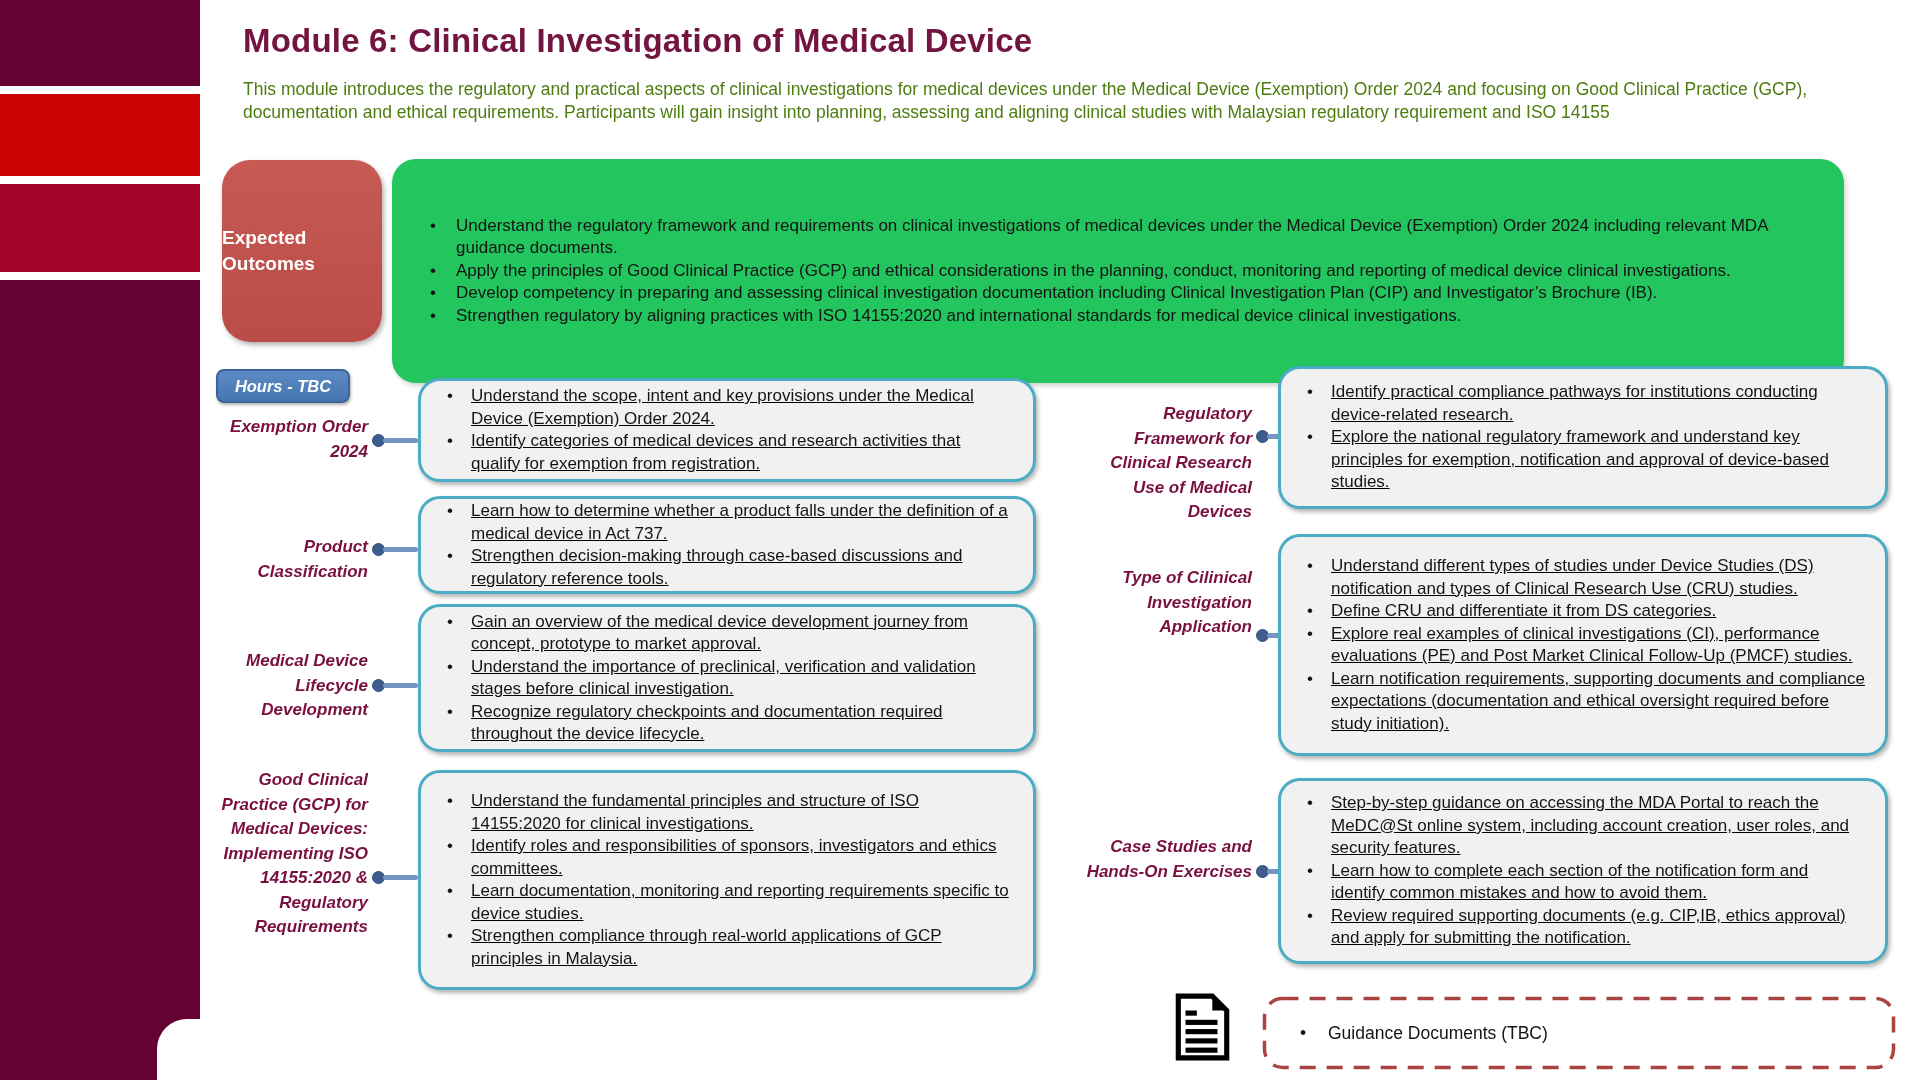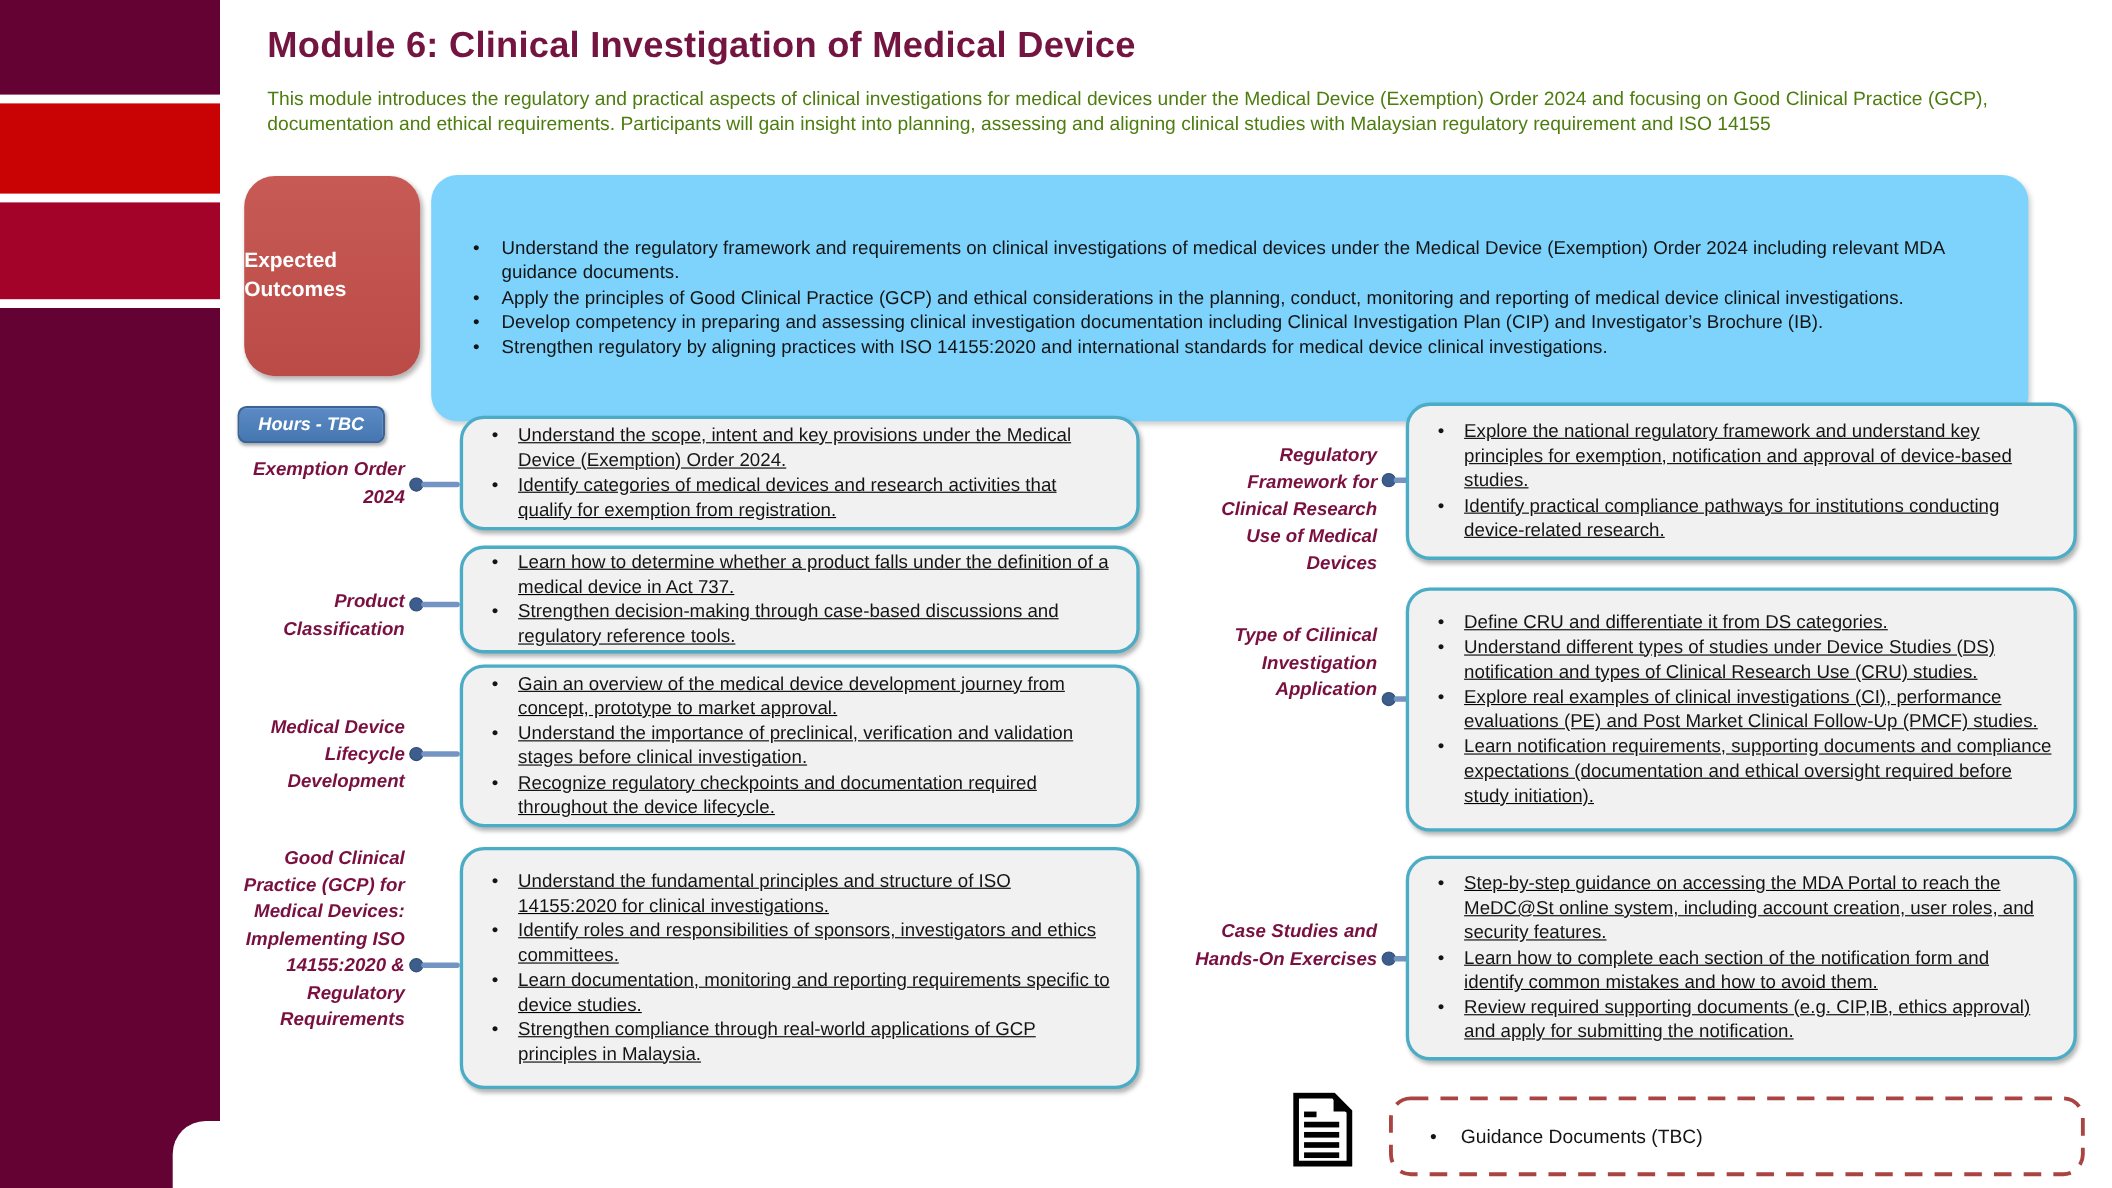--- a/index.html
+++ b/index.html
@@ -21,21 +21,21 @@
   .descr { position:absolute; left:243px; top:78px; width:1645px; font-size:17.5px;
            line-height:23px; color:#4d7c0f; }
 
   
   .eo-box { position:absolute; left:222px; top:160px; width:160px; height:182px;
             border-radius:28px; background:linear-gradient(180deg,#C85A55,#BA4B47);
             box-shadow:2px 3px 5px rgba(0,0,0,.3);
             display:flex; align-items:center; justify-content:center;
             color:#ffffff; font-weight:bold; font-size:19px; line-height:26px; }
   .eo-panel { position:absolute; left:392px; top:159px; width:1452px; height:224px;
-              border-radius:24px; background:#7dd3fc; box-shadow:2px 3px 5px rgba(0,0,0,.18);
+              border-radius:24px; background:#22c55e; box-shadow:2px 3px 5px rgba(0,0,0,.18);
               display:flex; flex-direction:column; justify-content:center; padding:16px 36px 16px 24px; }
   .eo-panel ul { list-style:none; }
   .eo-panel li { position:relative; padding-left:40px; font-size:17px; line-height:22.5px; color:#141414; }
   .eo-panel li::before { content:"•"; position:absolute; left:14px; top:0; }
 
   
   .hours-badge { position:absolute; left:216px; top:369px; width:134px; height:34px;
                  background:linear-gradient(180deg,#5C8AC4,#4577B0); border:2px solid #3C6395;
                  border-radius:8px; display:flex; align-items:center; justify-content:center;
                  color:#ffffff; font-weight:bold; font-style:italic; font-size:16.5px;
@@ -149,34 +149,34 @@
   </ul>
 </div>
 
 <div class="sec-label" style="left:1082px; top:402px; width:170px;">Regulatory Framework for Clinical Research Use of Medical Devices</div>
 <div class="connector" style="left:1256px; top:429px; width:40px;">
   <div class="dot"></div>
   <div class="line"></div>
 </div>
 <div class="gbox" style="left:1278px; top:366px; width:610px; height:143px;">
   <ul>
+    <li>Identify practical compliance pathways for institutions conducting device-related research.</li>
     <li>Explore the national regulatory framework and understand key principles for exemption, notification and approval of device-based studies.</li>
-    <li>Identify practical compliance pathways for institutions conducting device-related research.</li>
   </ul>
 </div>
 
 <div class="sec-label" style="left:1082px; top:566px; width:170px;">Type of Cilinical Investigation Application</div>
 <div class="connector" style="left:1256px; top:628px; width:40px;">
   <div class="dot"></div>
   <div class="line"></div>
 </div>
 <div class="gbox" style="left:1278px; top:534px; width:610px; height:222px;">
   <ul>
+    <li>Understand different types of studies under Device Studies (DS) notification and types of Clinical Research Use (CRU) studies.</li>
     <li>Define CRU and differentiate it from DS categories.</li>
-    <li>Understand different types of studies under Device Studies (DS) notification and types of Clinical Research Use (CRU) studies.</li>
     <li>Explore real examples of clinical investigations (CI), performance evaluations (PE) and Post Market Clinical Follow-Up (PMCF) studies.</li>
     <li>Learn notification requirements, supporting documents and compliance expectations (documentation and ethical oversight required before study initiation).</li>
   </ul>
 </div>
 
 <div class="sec-label" style="left:1082px; top:835px; width:170px;">Case Studies and Hands-On Exercises</div>
 <div class="connector" style="left:1256px; top:864px; width:40px;">
   <div class="dot"></div>
   <div class="line"></div>
 </div>

